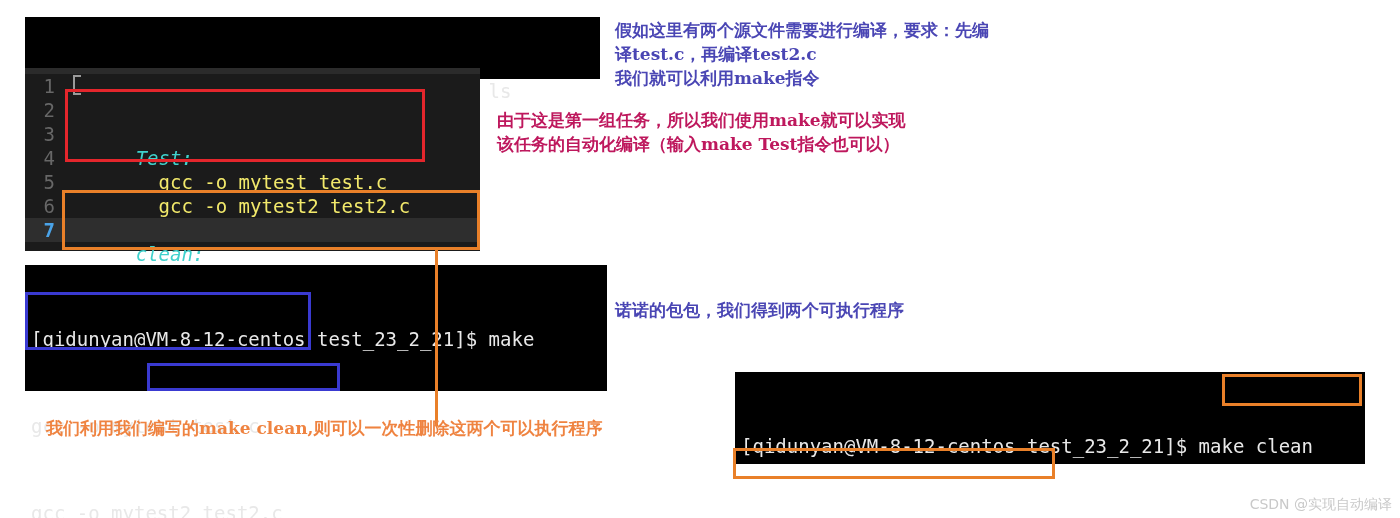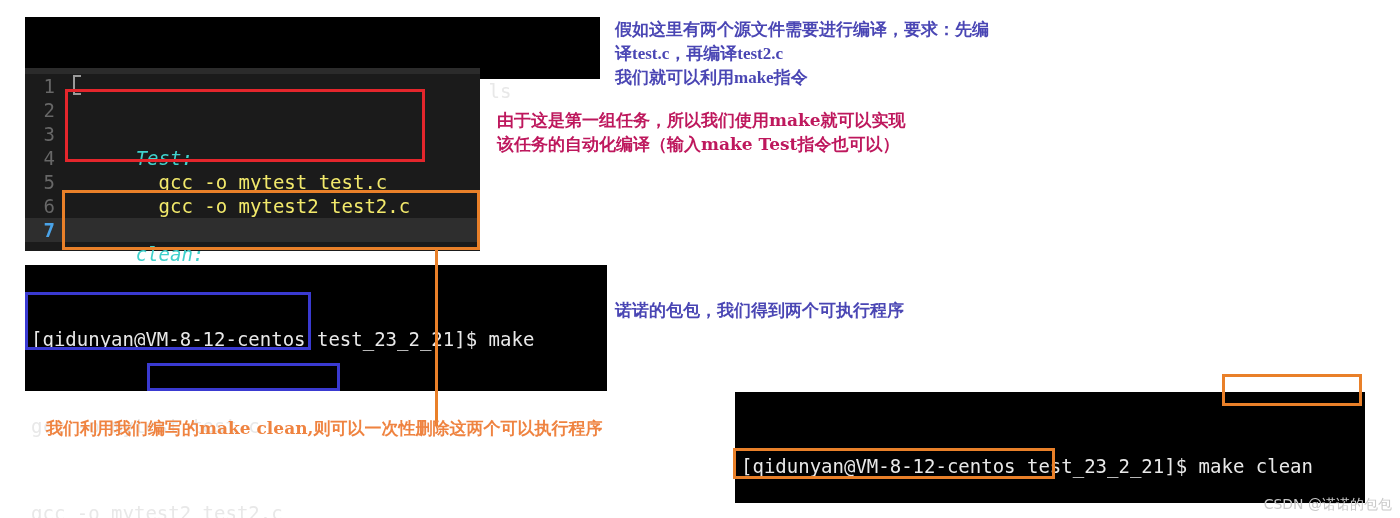--- a/index.html
+++ b/index.html
@@ -123,22 +123,22 @@
     border: 3px solid #3a3ad1;
   }
   #box-mytest-out {
     left: 147px; top: 363px;
     width: 193px; height: 28px;
     border: 3px solid #3a3ad1;
   }
 
   
   #term-clean {
-    left: 735px; top: 392px;
-    width: 630px; height: 111px;
+    left: 735px; top: 372px;
+    width: 630px; height: 92px;
   }
   #box-make-clean {
     left: 1222px; top: 374px;
     width: 140px; height: 32px;
     border: 3px solid #e98029;
   }
   #box-ls-after {
     left: 733px; top: 448px;
     width: 322px; height: 31px;
     border: 3px solid #e98029;
@@ -158,21 +158,21 @@
     font-family: "DejaVu Serif", serif;
     font-weight: bold;
     font-size: 17px;
     line-height: 24px;
     white-space: pre;
   }
   .anno-blue { color: #4a46b4; }
   .anno-red  { color: #be185d; }
   .anno-orange { color: #ef8340; }
 
-  #anno-intro   { left: 615px; top: 18px; font-family: Liberation Serif, serif; }
+  #anno-intro   { left: 615px; top: 18px; }
   #anno-make    { left: 497px; top: 108px; }
   #anno-result  { left: 615px; top: 298px; }
   #anno-clean   { left: 46px;  top: 416px; }
 
   
   #watermark {
     position: absolute;
     right: 8px; bottom: 4px;
     font-family: "DejaVu Sans", sans-serif;
     font-size: 14px;
@@ -257,13 +257,13 @@
 <div class="box" id="box-ls-after"></div>
 
 <div class="anno anno-blue" id="anno-intro">假如这里有两个源文件需要进行编译，要求：先编
 译test.c，再编译test2.c
 我们就可以利用make指令</div>
 <div class="anno anno-red" id="anno-make">由于这是第一组任务，所以我们使用make就可以实现
 该任务的自动化编译（输入make Test指令也可以）</div>
 <div class="anno anno-blue" id="anno-result">诺诺的包包，我们得到两个可执行程序</div>
 <div class="anno anno-orange" id="anno-clean">我们利用我们编写的make clean,则可以一次性删除这两个可以执行程序</div>
 
-<div id="watermark">CSDN @诺诺的包包</div>
+<div id="watermark">CSDN @实现自动编译</div>
 
 </body></html>

